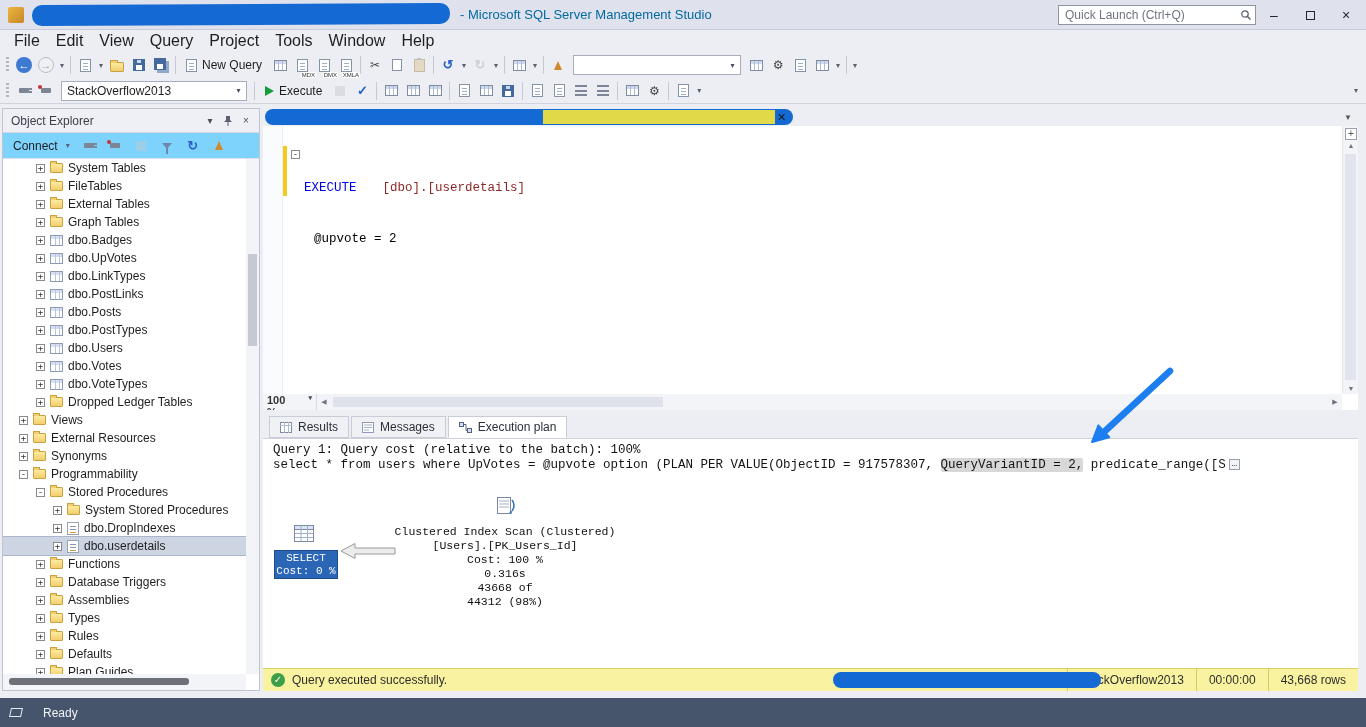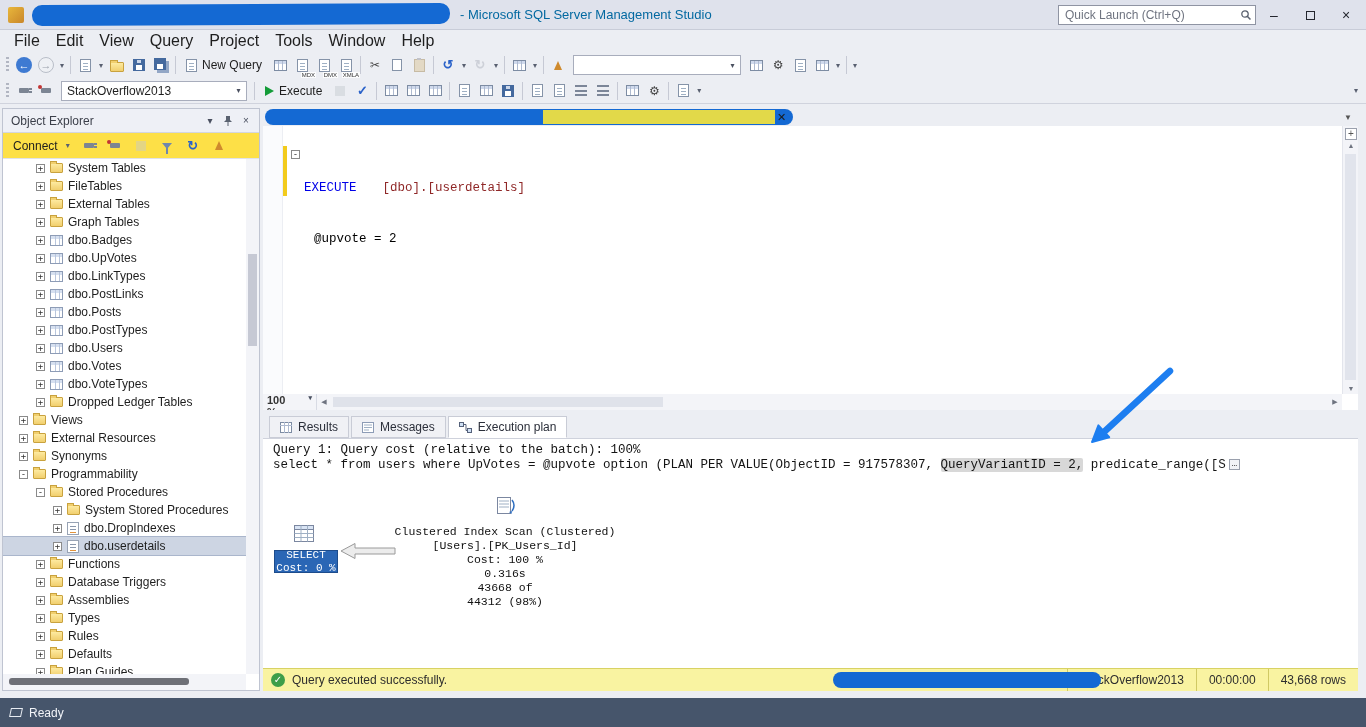--- a/index.html
+++ b/index.html
@@ -98,21 +98,21 @@
          background:rgba(255,255,255,.85); color:#333; padding:0 1px; }
 
   
   .oe { position:absolute; left:2px; top:108px; width:258px; height:583px;
         background:#fff; border:1px solid #bfc4d1; }
   .oe-header { position:absolute; left:0; top:0; right:0; height:24px; background:#eef0f6;
                border-bottom:1px solid #d3d6e0; display:flex; align-items:center; padding:0 4px 0 8px; }
   .oe-title { flex:1; font-size:12px; color:#3b3f4a; }
   .oe-hbtn { width:18px; height:18px; display:flex; align-items:center; justify-content:center;
              color:#4a5060; font-size:10px; }
-  .oe-connectrow { position:absolute; left:0; top:24px; right:0; height:26px; background:#fde047;
+  .oe-connectrow { position:absolute; left:0; top:24px; right:0; height:26px; background:#7dd3fc;
                    border-bottom:1px solid #e0e2ea; display:flex; align-items:center; gap:2px; padding:0 6px; }
   .connect-btn { display:flex; align-items:center; gap:5px; padding:2px 4px; font-size:12px; color:#1e1e1e; }
   .oe-ic { width:20px; height:20px; display:flex; align-items:center; justify-content:center; }
   .oe-tree { position:absolute; left:0; top:50px; right:13px; bottom:16px; background:#fff; overflow:hidden; }
   .trow { display:flex; align-items:center; height:18px; white-space:nowrap; }
   .trow.selected { background:#cdd5e3; outline:1px solid #aab6cc; }
   .expand { width:9px; height:9px; border:1px solid #8a8a8a; background:#fff; flex:none;
             font:9px/7px "DejaVu Sans Mono",monospace; text-align:center; color:#333; margin-right:5px; }
   .t-icn { flex:none; margin-right:5px; position:relative; }
   .t-icn.folder { width:13px; height:10px; background:linear-gradient(#fdeaa0,#f1cf6e);
@@ -176,39 +176,39 @@
               border-top:1px solid #cfd2dc; font-family:"Liberation Mono","DejaVu Sans Mono",monospace; }
   .plan-line { position:absolute; left:10px; white-space:pre; font-size:12.5px; color:#141414; }
   .pl1 { top:4px; } .pl2 { top:19px; } .pl3 { top:35px; color:var(--missing-index-green,#067a06); }
   .hl { background:var(--selection-gray,#d8d8d8); border-radius:2px; }
   .trunc { display:inline-block; border:1px solid #9aa0ad; background:#f2f3f7; font-size:9px; line-height:9px;
            padding:0 2px; margin-left:3px; vertical-align:middle; color:#333; }
   .scan-icn { position:absolute; left:231px; top:56px; }
   .scan-text { position:absolute; left:112px; top:86px; width:260px; text-align:center;
                font-size:11.5px; line-height:14px; color:#111; }
   .sel-icn { position:absolute; left:29px; top:84px; }
-  .sel-node { position:absolute; left:11px; top:111px; width:64px; height:23px;
+  .sel-node { position:absolute; left:11px; top:111px; width:64px; height:29px;
               background:var(--plan-select-blue,#2a66b5); color:#fff; display:flex; flex-direction:column;
               align-items:center; justify-content:center; font-size:11px; line-height:13px;
               font-family:"Liberation Mono","DejaVu Sans Mono",monospace; border:1px solid #1d4c8c; }
   .plan-arrow { position:absolute; left:76px; top:103px; }
 
   .qstatus { position:absolute; left:0; right:0; top:560px; height:23px; background:var(--status-yellow,#f9f3a1);
              border-top:1px solid #d8d264; display:flex; align-items:center; padding:0 0 0 8px; gap:7px;
              font-size:12px; color:#2e2e2e; }
   .qs-check { width:14px; height:14px; border-radius:50%; background:#3d9e49; color:#fff;
               font-size:10px; line-height:14px; text-align:center; flex:none; }
   .qs-redact { position:absolute; left:570px; top:3px; width:268px; height:16px;
                background:var(--censor-blue,#1469d3); border-radius:8px; }
   .qs-right { margin-left:auto; display:flex; align-items:center; height:100%; }
   .qs-sep { width:1px; height:100%; background:#d0c964; }
   .qs-field { padding:0 12px; white-space:nowrap; }
 
   .readybar { position:absolute; left:0; top:698px; width:1366px; height:29px;
-              background:var(--ready-bar,#46556b); display:flex; align-items:center; gap:7px; padding-left:10px; }
+              background:var(--ready-bar,#46556b); display:flex; align-items:center; gap:21px; padding-left:10px; }
   .ready-icn { width:12px; height:9px; border:1px solid #e8ecf2; transform:skewX(-12deg); }
   .ready-text { color:#f2f4f8; font-size:12px; }
 
   .annotation { position:absolute; left:1080px; top:366px; width:100px; height:88px; z-index:60; pointer-events:none; }
 </style>
 </head>
 <body>
 
 <div class="root">
 

